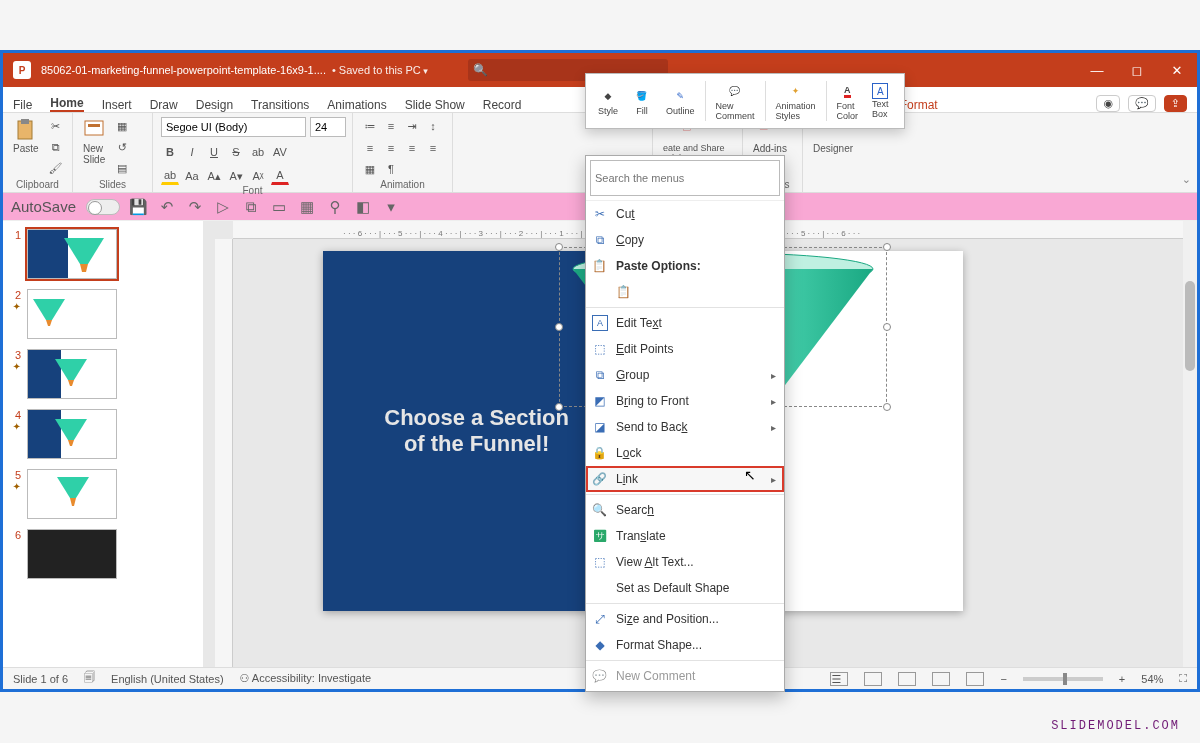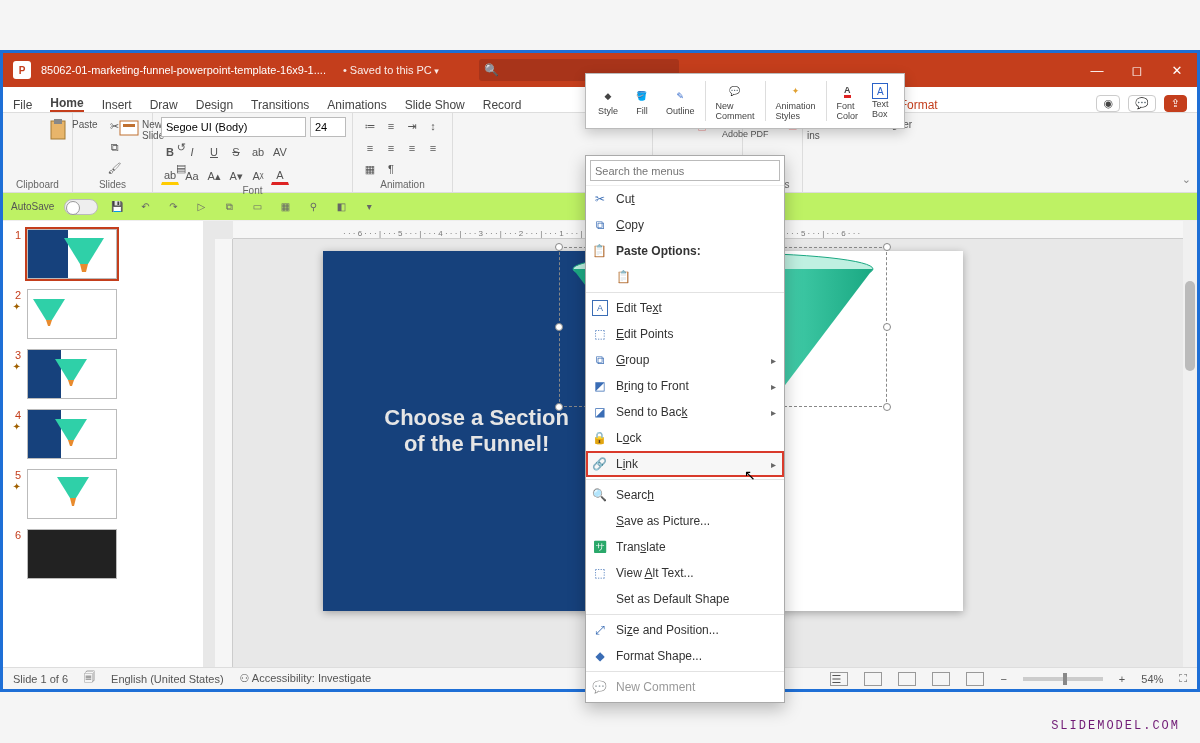--- a/index.html
+++ b/index.html
@@ -1,43 +1,43 @@
 <!DOCTYPE html>
 <html><head>
 <meta charset="utf-8">
 <style>
 * { box-sizing: border-box; margin: 0; padding: 0; font-family: "Segoe UI", Arial, sans-serif; }
 body { background: #f5f5f5; width: 1200px; height: 743px; position: relative; }
 .outer-frame { position: absolute; left: 0; top: 50px; width: 1200px; height: 642px; border: 3px solid #1e6fd6; background: #fff; }
 .titlebar { height: 34px; background: #c43e1c; color: #fff; display: flex; align-items: center; font-size: 11px; position: relative; }
 .titlebar .pp-icon { width: 18px; height: 18px; background: #fff; color: #c43e1c; border-radius: 3px; display: flex; align-items: center; justify-content: center; font-weight: bold; font-size: 10px; margin: 0 10px; }
 .titlebar .title-text { flex: 0 0 auto; }
-.titlebar .saved { margin-left: 17px; opacity: .9; }
+.titlebar .saved { margin-left: 6px; opacity: .9; }
 .titlebar .saved::after { content: " ▾"; font-size: 9px; }
 .titlebar .searchbox { margin-left: 40px; width: 200px; height: 22px; background: #a8341a; border-radius: 3px; display: flex; align-items: center; padding-left: 6px; }
 .titlebar .winbtns { position: absolute; right: 0; display: flex; }
 .titlebar .winbtns div { width: 40px; height: 34px; display: flex; align-items: center; justify-content: center; font-size: 13px; }
 .tabs { height: 26px; background: #fff; display: flex; align-items: flex-end; padding: 0 10px; font-size: 12px; color: #444; gap: 18px; border-bottom: 1px solid #ddd; position: relative; }
 .tabs .tab.active { font-weight: 600; border-bottom: 2px solid #c43e1c; }
 .tabs .shape-format { color: #c43e1c; position: absolute; left: 880px; }
 .tabs .right-controls { position: absolute; right: 10px; display: flex; gap: 8px; align-items: center; }
 .tabs .right-controls .btn { border: 1px solid #ccc; border-radius: 4px; padding: 1px 6px; font-size: 11px; }
 .tabs .right-controls .share { background: #c43e1c; color: #fff; border-color: #c43e1c; }
 .ribbon { height: 80px; background: #f5f5f5; border-bottom: 1px solid #ddd; display: flex; font-size: 10px; color: #555; position: relative; }
 .ribbon .group { border-right: 1px solid #ddd; padding: 4px 8px 2px; display: flex; flex-direction: column; justify-content: space-between; }
 .ribbon .group .label { text-align: center; font-size: 10px; color: #666; }
 .ribbon .group .body { display: flex; align-items: flex-start; gap: 6px; flex: 1; }
-.ribbon .bigbtn { display: flex; flex-direction: row; align-items: flex-start; gap: 2px; padding: 2px; margin-left: 35px; }
+.ribbon .bigbtn { display: flex; flex-direction: column; align-items: center; gap: 2px; padding: 2px; }
 .ribbon .bigbtn svg, .ribbon .bigbtn .ico { width: 22px; height: 22px; }
 .ribbon .smallbtn { width: 18px; height: 18px; border: 1px solid transparent; display: inline-flex; align-items: center; justify-content: center; font-size: 11px; }
 .font-controls { display: flex; flex-direction: column; gap: 4px; }
 .font-row { display: flex; gap: 4px; align-items: center; }
 .font-select { border: 1px solid #bbb; background: #fff; height: 20px; font-size: 11px; padding: 0 4px; }
 .collapse-btn { position: absolute; right: 6px; bottom: 6px; font-size: 11px; color: #888; }
-.qat { height: 28px; background: #bef264; border-bottom: 1px solid #eee; display: flex; align-items: center; padding: 0 8px; gap: 10px; font-size: 10px; color: #555; }
+.qat { height: 28px; background: #f9a8d4; border-bottom: 1px solid #eee; display: flex; align-items: center; padding: 0 8px; gap: 10px; font-size: 15px; color: #555; }
 .qat .autosave-toggle { border: 1px solid #bbb; border-radius: 10px; width: 34px; height: 16px; position: relative; background: #eee; }
 .qat .autosave-toggle::after { content: ""; width: 12px; height: 12px; background: #fff; border: 1px solid #999; border-radius: 50%; position: absolute; left: 1px; top: 1px; }
 .qat .qbtn { width: 18px; height: 18px; color: #666; display: flex; align-items: center; justify-content: center; }
 .workspace { position: absolute; top: 168px; bottom: 22px; left: 0; right: 0; display: flex; background: #e8e8e8; }
 .thumbpanel { width: 200px; background: #fff; overflow: hidden; padding: 8px 6px; }
 .thumb-row { display: flex; align-items: flex-start; gap: 6px; margin-bottom: 10px; }
 .thumb-num { font-size: 11px; color: #c43e1c; width: 12px; text-align: right; }
 .thumb-star { font-size: 10px; color: #a06000; }
 .thumb { width: 90px; height: 50px; border: 1px solid #bbb; background: #fff; position: relative; overflow: hidden; }
 .thumb.active { outline: 2px solid #c43e1c; }
@@ -60,21 +60,21 @@
 .statusbar .zoom-slider { width: 80px; height: 4px; background: #ccc; position: relative; }
 .statusbar .zoom-slider::after { content: ""; position: absolute; left: 40px; top: -4px; width: 4px; height: 12px; background: #888; }
 
 .mini-toolbar { position: absolute; left: 585px; top: 73px; width: 320px; height: 56px; background: #fff; border: 1px solid #bbb; box-shadow: 0 4px 12px rgba(0,0,0,.2); display: flex; align-items: center; padding: 2px 6px; gap: 2px; z-index: 50; }
 .mini-toolbar .mt-btn { display: flex; flex-direction: column; align-items: center; font-size: 9px; color: #444; padding: 2px 6px; }
 .mini-toolbar .mt-btn .ico { width: 20px; height: 20px; display: flex; align-items: center; justify-content: center; }
 .mini-toolbar .sep { width: 1px; height: 40px; background: #ddd; margin: 0 2px; }
 
 .context-menu { position: absolute; left: 585px; top: 155px; width: 200px; background: #fff; border: 1px solid #aaa; box-shadow: 0 6px 16px rgba(0,0,0,.25); z-index: 60; font-size: 12px; color: #333; padding-bottom: 2px; }
 .context-menu .search-row { padding: 4px; border-bottom: 1px solid #eee; }
-.context-menu .search-row input { width: 100%; height: 21px; border: 1px solid #bbb; font-size: 11px; padding: 0 4px; }
+.context-menu .search-row input { width: 100%; height: 36px; border: 1px solid #bbb; font-size: 11px; padding: 0 4px; }
 .context-menu .item { display: flex; align-items: center; height: 26px; padding: 0 8px 0 6px; gap: 8px; position: relative; }
 .context-menu .item .ico { width: 16px; height: 16px; display: flex; align-items: center; justify-content: center; font-size: 12px; color: #3a6db5; }
 .context-menu .item .arrow { position: absolute; right: 8px; font-size: 10px; color: #666; }
 .context-menu .item.bold { font-weight: 600; }
 .context-menu .divider { height: 1px; background: #e2e2e2; margin: 2px 0; }
 .context-menu .item.link-hl { outline: 2px solid #d93a2b; outline-offset: -2px; background: #f7f7f7; }
 .cursor { position: absolute; left: 744px; top: 467px; z-index: 70; font-size: 14px; color: #000; }
 .watermark { position: absolute; right: 20px; bottom: 10px; font-size: 12px; letter-spacing: 2px; color: #701a75; font-family: Liberation Mono, monospace; }
 u.ak { text-decoration: underline; }
 </style>
@@ -465,24 +465,20 @@
       <span class="ico">🔗</span>
       <span>L<u class="ak">i</u>nk</span>
       <span class="arrow">▸</span>
     </div>
   <div class="divider"></div>
   <div class="item">
       <span class="ico">🔍</span>
       <span>Searc<u class="ak">h</u></span>
     </div>
   <div class="item">
-      <span class="ico"></span>
-      <span><u class="ak">S</u>ave as Picture...</span>
-    </div>
-  <div class="item">
       <span class="ico" style="color:#2aa86a">🈂</span>
       <span>Tran<u class="ak">s</u>late</span>
     </div>
   <div class="item">
       <span class="ico">⬚</span>
       <span>View <u class="ak">A</u>lt Text...</span>
     </div>
   <div class="item">
       <span class="ico"></span>
       <span>Set as Default Shape</span>

